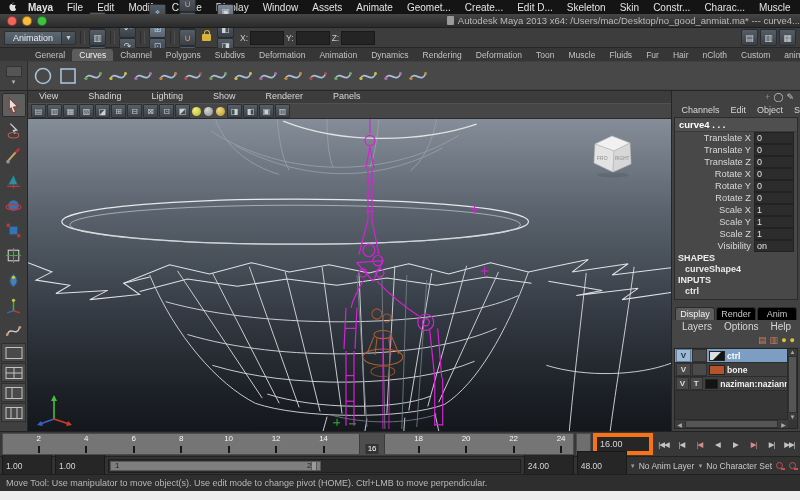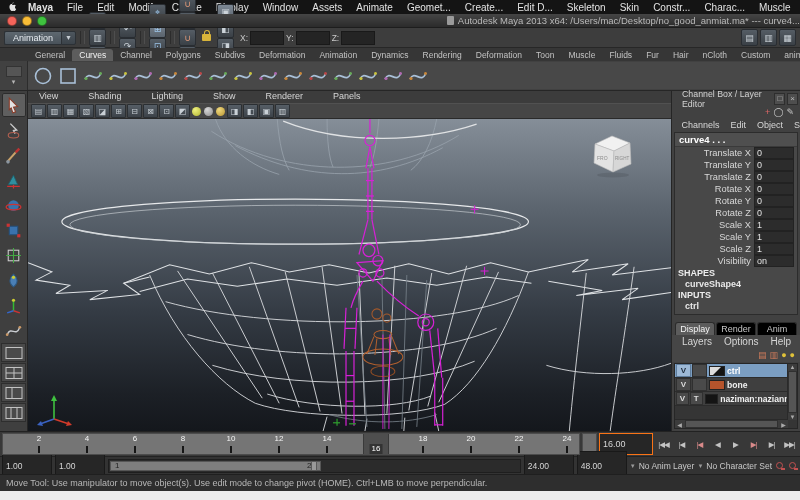--- a/index.html
+++ b/index.html
@@ -125,21 +125,21 @@
   
   .timeslider{height:22px;background:#383838;border-top:1px solid #222;display:flex;align-items:stretch;
     padding:1px 2px;gap:2px;flex:0 0 auto;}
   .tl-bar{flex:1;position:relative;background:#757575;border:1px solid #4c4c4c;}
   .tick-line{position:absolute;bottom:1px;width:2px;height:7px;background:#161616;transform:translateX(-50%);}
   .tick-label{position:absolute;top:0px;transform:translateX(-50%);color:#f4f4f4;font-size:8px;}
   .tl-marker{position:absolute;top:0;bottom:0;background:#4e4e4e;border-left:1px solid #3a3a3a;border-right:1px solid #3a3a3a;}
   .tl-marker-num{position:absolute;bottom:0;left:50%;transform:translateX(-50%);background:#333;color:#fff;
     font-size:8px;padding:0 2px;line-height:10px;}
   .tl-spacer{width:13px;background:#6e6e6e;border:1px solid #4c4c4c;}
-  .tl-time{width:46px;background:#262626;border:1px solid #f97316;color:#d6d6d6;font-size:9px;text-align:left;padding:0 3px;}
+  .tl-time{width:46px;background:#262626;border:4px solid #f97316;color:#d6d6d6;font-size:9px;text-align:left;padding:0 3px;}
   .playback{display:flex;align-items:center;gap:1px;}
   .pb-btn{width:17px;height:16px;display:flex;align-items:center;justify-content:center;color:#c3c3c3;
     font-size:7.5px;letter-spacing:-1px;white-space:nowrap;}
   .pb-btn.accent{color:#d98a8a;}
   
   .rangerow{height:17px;background:#333;border-top:1px solid #222;display:flex;align-items:center;
     padding:0 2px;gap:3px;font-size:8.5px;flex:0 0 auto;}
   .rs-field{width:42px;height:12px;background:#262626;border:1px solid #191919;color:#d6d6d6;font-size:8.5px;padding:8px 3px;}
   .rs-groove{flex:1;height:12px;background:#2b2b2b;border:1px solid #1e1e1e;position:relative;}
   .rs-inner{position:absolute;left:1px;top:1px;bottom:1px;background:#7e7e7e;border:1px solid #565656;
@@ -635,25 +635,20 @@
           <polygon points="20,4 17,10 23,10" fill="#3fc13f"></polygon>
           <line x1="20" y1="28" x2="35" y2="33" stroke="#d23a2a" stroke-width="1.6"></line>
           <polygon points="38,34 32,35 34,30" fill="#d23a2a"></polygon>
           <line x1="20" y1="28" x2="6" y2="33" stroke="#3a62c2" stroke-width="1.6"></line>
           <polygon points="3,34 9,35 7,30" fill="#3a62c2"></polygon>
         </svg>
       </div>
     </div>
 
     <div class="rightpanel">
-      <div class="cb-header">
-        <span>Channel Box / Layer Editor</span>
-        <span class="hbtn">□</span>
-        <span class="hbtn">×</span>
-      </div>
       <div class="cb-subicons" id="cb-subicons">
           <span class="tint-red">+</span>
           <span>◯</span>
           <span>✎</span>
         </div>
       <div class="cb-menus" id="cb-menus">
           <span class="cb-menu">Channels</span>
           <span class="cb-menu">Edit</span>
           <span class="cb-menu">Object</span>
           <span class="cb-menu">Show</span>

